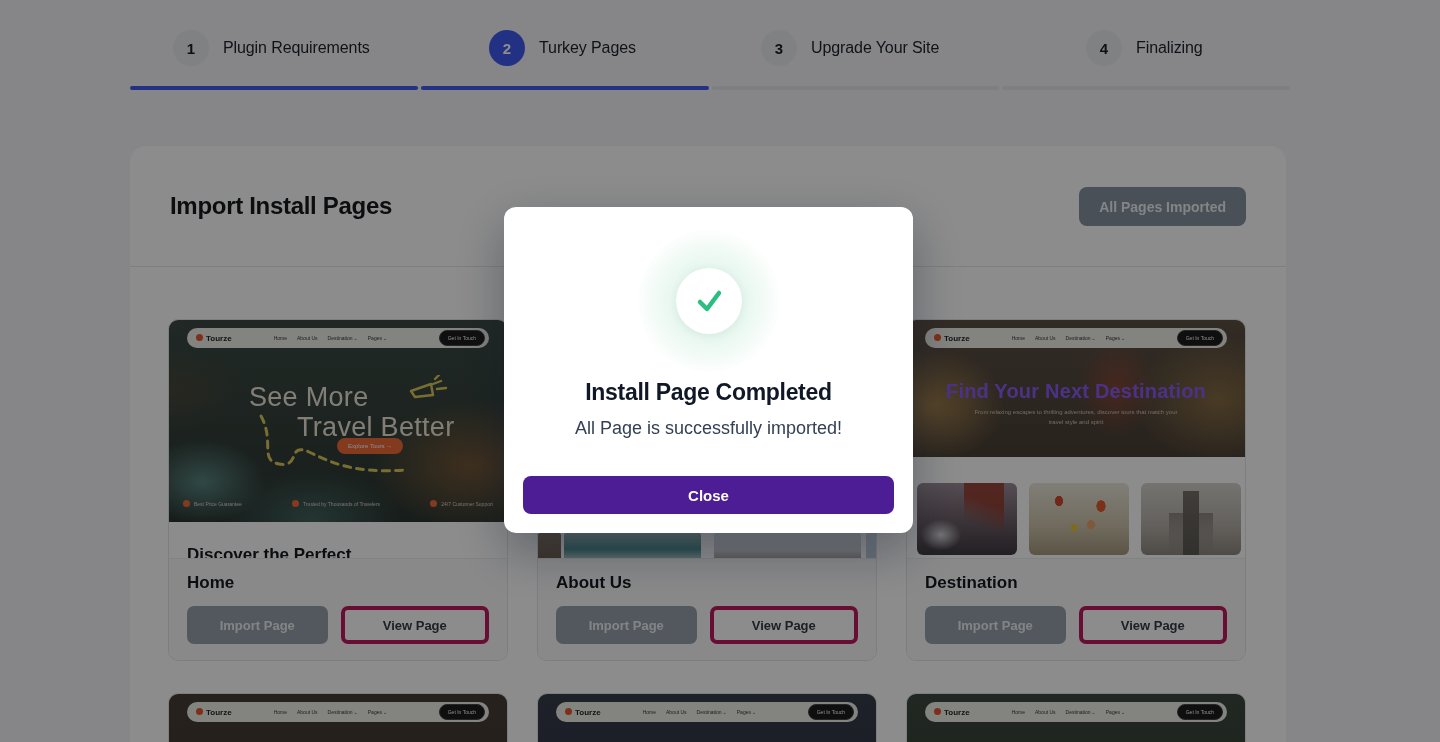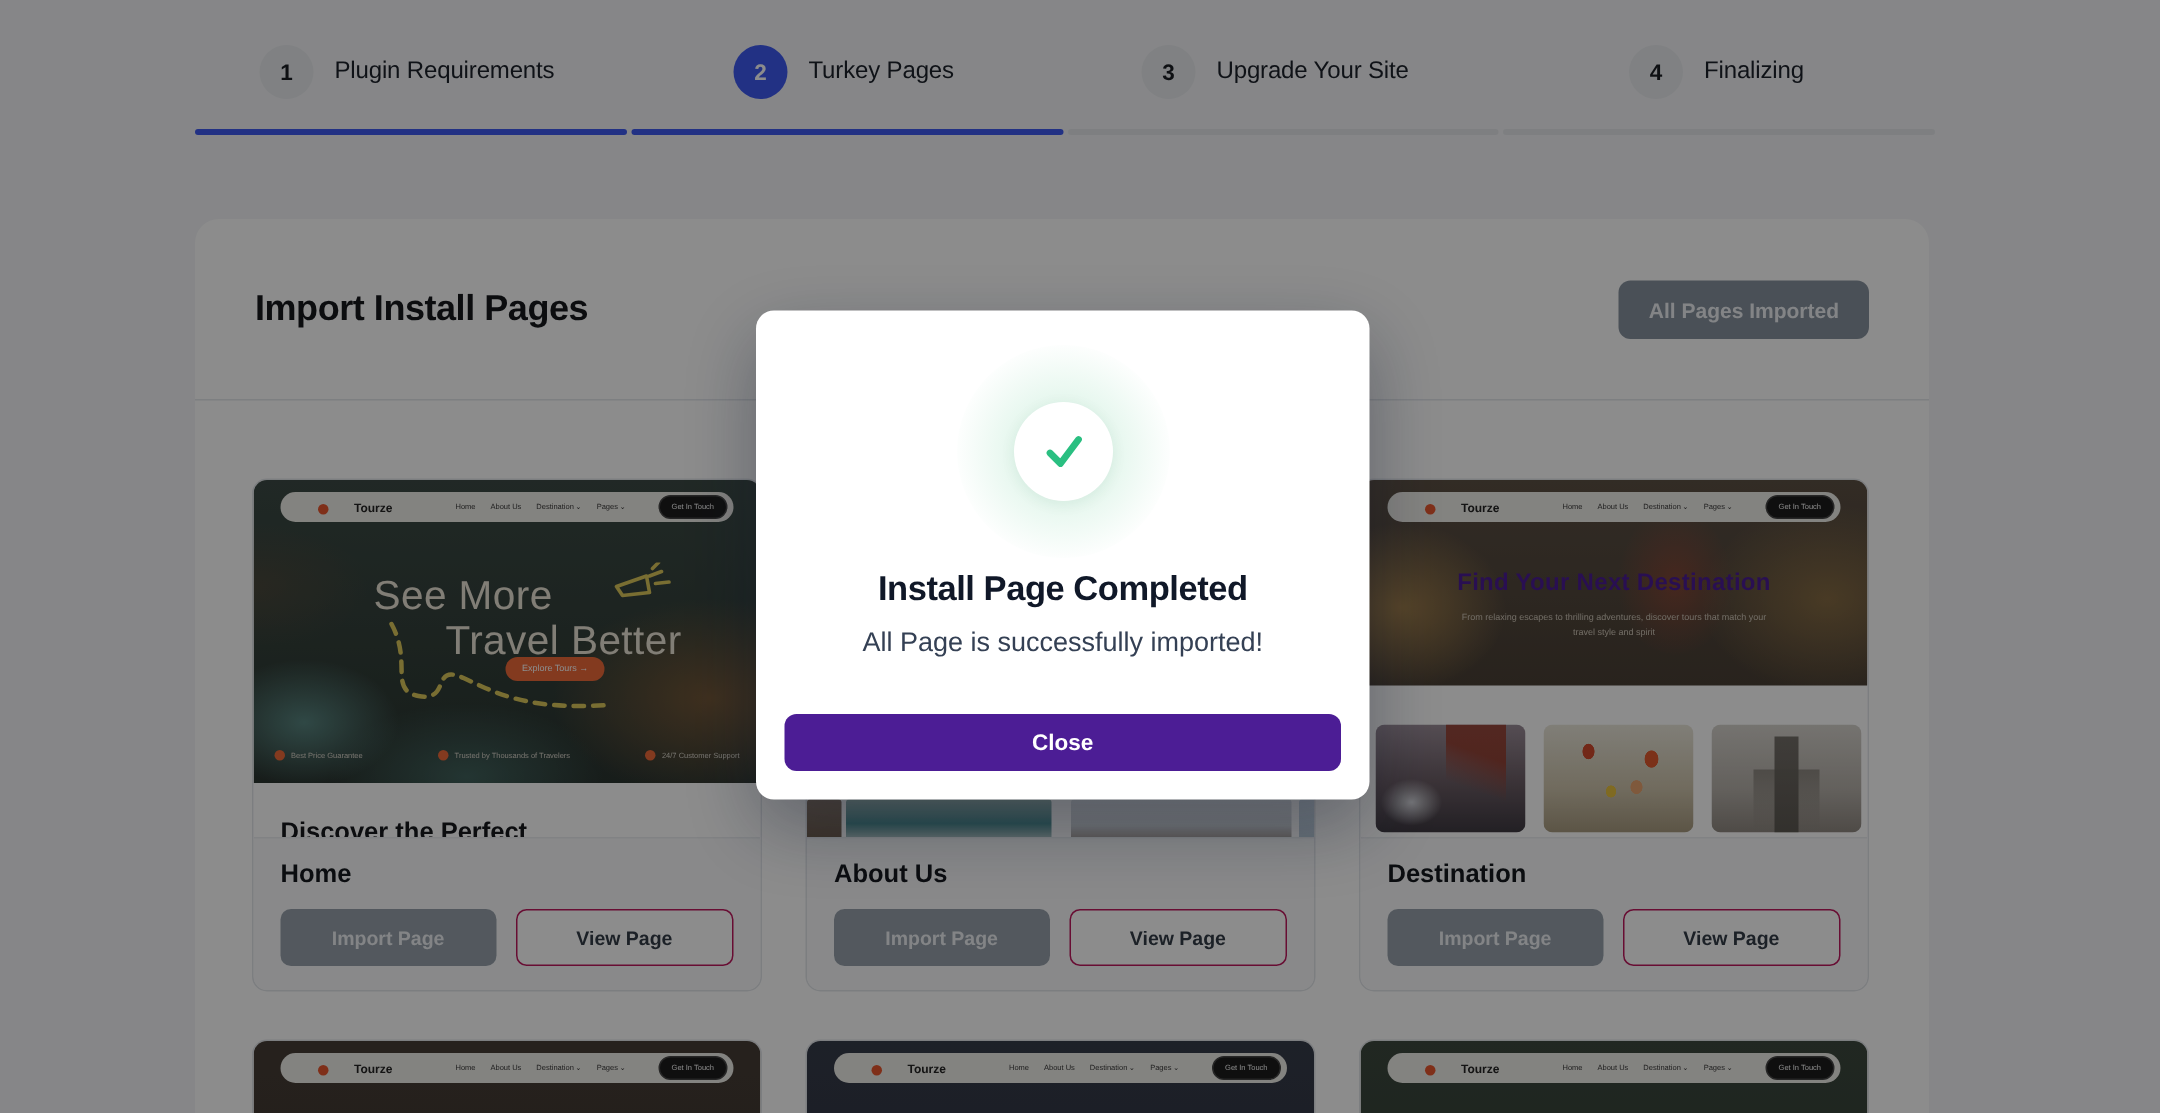--- a/index.html
+++ b/index.html
@@ -52,21 +52,21 @@
     border-radius:10px; overflow:hidden; position:relative;
   }
   .preview { position:relative; width:100%; height:240px; background:#fff; overflow:hidden; }
 
   
   .nav-pill {
     position:absolute; left:18px; right:18px; top:8px; height:20px; z-index:5;
     background:#efeee9; border-radius:11px; display:flex; align-items:center;
     padding:0 4px 0 9px;
   }
-  .nav-brand { display:flex; align-items:flex-end; gap:17px; font-size:8px; font-weight:700; color:#262626;margin-left:16px; }
+  .nav-brand { display:flex; align-items:flex-start; gap:3px; font-size:8px; font-weight:700; color:#262626; }
   .nav-logo { width:7px; height:7px; border-radius:50%; background:#e8572f; display:inline-block; }
   .nav-menu { display:flex; align-items:center; gap:10px; margin-left:42px; flex:1; }
   .nav-item { font-size:5px; color:#3a3a3a; display:flex; align-items:center; gap:1px; }
   .caret { font-size:5px; color:#3a3a3a; line-height:1; }
   .nav-cta {
     background:#1d1d1d; color:#f5f5f5; font-size:5px; padding:4px 8px;
     border-radius:8px; border:1px solid #454545; white-space:nowrap;
   }
 
   
@@ -111,21 +111,21 @@
   .hero-dest {
     position:absolute; inset:0 0 auto 0; height:137px;
     background:
       radial-gradient(100px 80px at 8% 62%, rgba(176,138,78,.8), transparent 70%),
       radial-gradient(120px 90px at 92% 58%, rgba(160,126,72,.65), transparent 70%),
       radial-gradient(55px 70px at 62% 50%, rgba(196,70,48,.4), transparent 70%),
       linear-gradient(180deg,#5c5044 0%,#4a4036 100%);
   }
   .hero-dest-title {
     position:absolute; left:0; right:0; top:60px; text-align:center;
-    font-size:16px; font-weight:600; color:#4c1d95; letter-spacing:.2px;
+    font-size:20px; font-weight:600; color:#8b5cf6; letter-spacing:.2px;
   }
   .hero-dest-sub {
     position:absolute; left:60px; right:60px; top:88px; text-align:center;
     font-size:6px; line-height:1.6; color:#cfc6b8;
   }
   .dest-row { position:absolute; left:0; right:0; top:163px; height:77px; }
   .dest-img { position:absolute; top:0; width:100px; height:72px; border-radius:6px; }
   .dest-img.d1 { left:10px;
     background:
       radial-gradient(34px 26px at 24% 72%, rgba(222,225,230,.9), transparent 60%),
@@ -163,21 +163,21 @@
     position:absolute; left:0; right:0; bottom:0; height:102px;
     background:#f9fafb; border-top:1px solid #ebedf1; padding:0 18px;
   }
   .card-title { margin-top:14px; font-size:17px; font-weight:600; color:#15181e; }
   .card-actions { margin-top:13px; display:flex; gap:13px; }
   .btn-import, .btn-view {
     flex:1; height:38px; border-radius:7px; font-size:13px; font-weight:600;
     font-family:inherit; cursor:pointer;
   }
   .btn-import { background:#97a1ac; color:#eef1f4; border:none; }
-  .btn-view { background:#ffffff; color:#333c47; border:1px solid #be185d; }
+  .btn-view { background:#ffffff; color:#333c47; border:4px solid #be185d; }
 
   
   .overlay { position:fixed; inset:0; background:rgba(0,0,0,0.45); z-index:20; }
   .modal {
     position:fixed; left:504px; top:207px; width:409px; height:326px; z-index:30;
     background:#fff; border-radius:12px; box-shadow:0 18px 50px rgba(15,23,42,.35);
   }
   .glow {
     position:absolute; left:50%; top:23px; transform:translateX(-50%);
     width:142px; height:142px; border-radius:50%;

